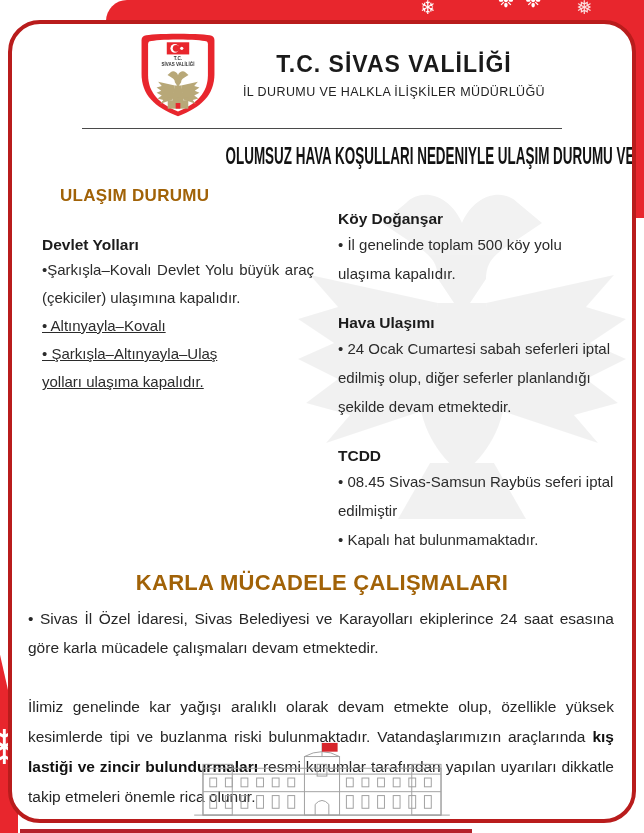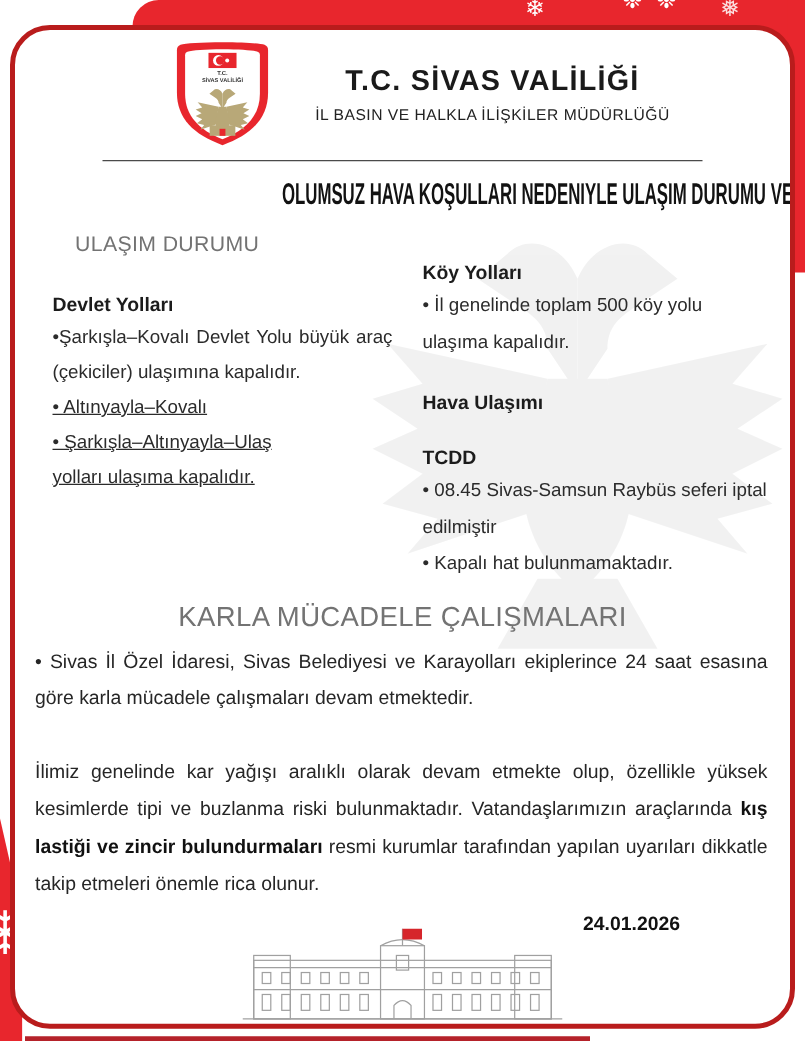--- a/index.html
+++ b/index.html
@@ -33,21 +33,21 @@
   .emblem{width:96px;height:86px;flex:0 0 auto;}
   .hdr-text{flex:1;text-align:center;padding-right:40px;}
   .hdr-title{font-size:23px;font-weight:700;letter-spacing:1px;color:#1a1a1a;}
   .hdr-sub{font-size:12.5px;letter-spacing:.4px;color:#222;margin-top:7px;}
   .divider{border:none;border-top:1.6px solid #4a4a4a;width:480px;margin:10px auto 0;}
   
   .main-title-wrap{text-align:center;margin-top:13px;white-space:nowrap;}
   .main-title{display:inline-block;font-size:24px;font-weight:700;color:#121212;
     transform:scaleX(.56);transform-origin:center;letter-spacing:0;}
   
-  .red-head{color:#737373;font-weight:400;}
+  .red-head{color:#a16207;font-weight:700;}
   .ulasim-head{font-size:17px;margin:16px 0 0 48px;letter-spacing:.3px;}
   .cols{display:flex;padding:4px 14px 0 30px;}
   .col-left{width:282px;padding-top:26px;box-sizing:border-box;padding-right:10px;}
   .col-right{flex:1;padding-left:14px;}
   .grp-title{font-size:15.5px;font-weight:700;color:#1c1c1c;margin:0;}
   .grp-gap{margin-top:26px;}
   .bullet-para{margin:2px 0 0;font-size:15px;line-height:28px;text-align:justify;}
   .bullet-para.no-just{text-align:left;line-height:29px;}
   .line{font-size:15px;line-height:28px;text-decoration:underline;}
   
@@ -106,44 +106,45 @@
         <g>
           <rect x="39" y="73" width="22" height="9" fill="#b8a878"></rect>
           <rect x="39" y="70" width="4" height="3" fill="#b8a878"></rect>
           <rect x="48" y="70" width="4" height="3" fill="#b8a878"></rect>
           <rect x="57" y="70" width="4" height="3" fill="#b8a878"></rect>
           <rect x="47.5" y="76" width="5" height="6" fill="#e8262d"></rect>
         </g>
       </svg>
       <div class="hdr-text">
         <div class="hdr-title">T.C. SİVAS VALİLİĞİ</div>
-        <div class="hdr-sub">İL BASIN VE HALKLA İLİŞKİLER MÜDÜRLÜĞÜ</div>
+        <div class="hdr-sub">İL DURUMU VE HALKLA İLİŞKİLER MÜDÜRLÜĞÜ</div>
       </div>
     </div>
 
     <hr class="divider">
 
     <div class="main-title-wrap">
       <span class="main-title">OLUMSUZ HAVA KOŞULLARI NEDENIYLE ULAŞIM DURUMU VE ALINAN TEDBIRLER</span>
     </div>
 
     <div class="red-head ulasim-head">ULAŞIM DURUMU</div>
 
     <div class="cols">
       <div class="col-left">
         <h3 class="grp-title">Devlet Yolları</h3>
         <p class="bullet-para">•Şarkışla–Kovalı Devlet Yolu büyük araç (çekiciler) ulaşımına kapalıdır.</p>
         <div class="line">• Altınyayla–Kovalı</div>
         <div class="line">• Şarkışla–Altınyayla–Ulaş</div>
         <div class="line">yolları ulaşıma kapalıdır.</div>
       </div>
       <div class="col-right">
-        <h3 class="grp-title">Köy Yolları</h3>
+        <h3 class="grp-title">Köy Doğanşar</h3>
         <p class="bullet-para no-just">• İl genelinde toplam 500 köy yolu ulaşıma kapalıdır.</p>
         <h3 class="grp-title grp-gap">Hava Ulaşımı</h3>
+        <p class="bullet-para no-just">• 24 Ocak Cumartesi sabah seferleri iptal edilmiş olup, diğer seferler planlandığı şekilde devam etmektedir.</p>
         <h3 class="grp-title grp-gap">TCDD</h3>
         <p class="bullet-para no-just">• 08.45 Sivas-Samsun Raybüs seferi iptal edilmiştir</p>
         <p class="bullet-para no-just" style="margin-top:0;">• Kapalı hat bulunmamaktadır.</p>
       </div>
     </div>
 
     <div class="red-head karla-head">KARLA MÜCADELE ÇALIŞMALARI</div>
     <p class="karla-para">• Sivas İl Özel İdaresi, Sivas Belediyesi ve Karayolları ekiplerince 24 saat esasına göre karla mücadele çalışmaları devam etmektedir.</p>
 
     <p class="closing"><span>İlimiz genelinde kar yağışı aralıklı olarak devam etmekte olup, özellikle yüksek kesimlerde tipi ve buzlanma riski bulunmaktadır. Vatandaşlarımızın araçlarında </span><b>kış lastiği ve zincir bulundurmaları</b><span> resmi kurumlar tarafından yapılan uyarıları dikkatle takip etmeleri önemle rica olunur.</span></p>

